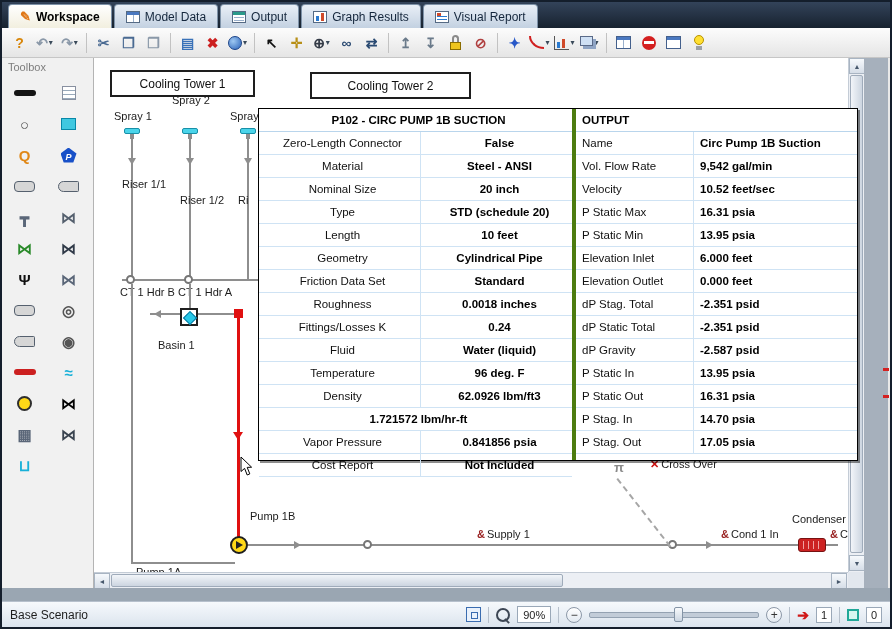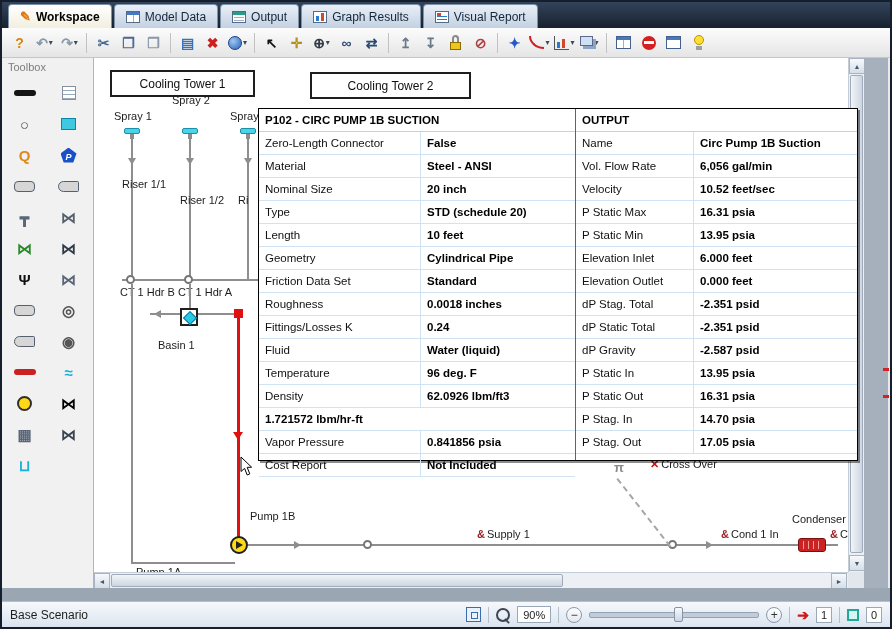--- a/index.html
+++ b/index.html
@@ -88,21 +88,21 @@
   .pump-ic::after{content:"";position:absolute;left:4px;top:3px;width:0;height:0;border-top:4px solid transparent;border-bottom:4px solid transparent;border-left:7px solid #222;}
   .cond-ic{position:absolute;width:28px;height:14px;background:#cc2222;border:1px solid #771111;border-radius:3px;box-sizing:border-box;}
   .cond-ic::after{content:"";position:absolute;left:4px;top:2px;width:1px;height:8px;background:#f0a0a0;box-shadow:5px 0 0 #f0a0a0,10px 0 0 #f0a0a0,15px 0 0 #f0a0a0;}
   .rednode{position:absolute;width:9px;height:9px;background:#e01010;}
   .dashline{position:absolute;border-top:2px dashed #a6a6a6;transform-origin:0 0;}
   .xover-ic{position:absolute;font-size:13px;color:#8a8a8a;font-weight:bold;}
   .cursor{position:absolute;z-index:30;}
 
   
   .popup{position:absolute;left:256px;top:106px;width:600px;height:353px;background:#fff;border:1px solid #000;box-shadow:2px 2px 0 rgba(0,0,0,.45);display:flex;z-index:20;box-sizing:border-box;}
-  .pcol-l{width:317px;border-right:1px solid #4d7c0f;box-sizing:border-box;}
+  .pcol-l{width:317px;border-right:4px solid #4d7c0f;box-sizing:border-box;text-align:center;}
   .pcol-r{flex:1;}
   .phead{height:22px;line-height:22px;font-weight:bold;font-size:11.5px;color:#000;padding-left:6px;border-bottom:1px solid #b9d5ec;}
   .prow{display:flex;height:22px;line-height:22px;font-size:11.5px;border-bottom:1px solid #cfe3f4;}
   .plabel{padding-left:6px;box-sizing:border-box;border-right:1px solid #cfe3f4;color:#111;white-space:nowrap;overflow:hidden;}
   .pcol-l .plabel{width:162px;}
   .pcol-r .plabel{width:118px;}
   .pvalue{font-weight:bold;padding-left:6px;flex:1;color:#000;white-space:nowrap;overflow:hidden;}
 
   
   .vscroll{position:absolute;left:846px;top:56px;width:16px;height:514px;background:#eceff4;border-left:1px solid #c4ccd6;box-sizing:border-box;}
@@ -477,21 +477,21 @@
     </div>
     <div class="pcol-r">
       <div class="phead">OUTPUT</div>
       <div id="prows-right">
           <div class="prow">
             <span class="plabel">Name</span>
             <span class="pvalue">Circ Pump 1B Suction</span>
           </div>
           <div class="prow">
             <span class="plabel">Vol. Flow Rate</span>
-            <span class="pvalue">6,056 gal/min</span>
+            <span class="pvalue">9,542 gal/min</span>
           </div>
           <div class="prow">
             <span class="plabel">Velocity</span>
             <span class="pvalue">10.52 feet/sec</span>
           </div>
           <div class="prow">
             <span class="plabel">P Static Max</span>
             <span class="pvalue">16.31 psia</span>
           </div>
           <div class="prow">

